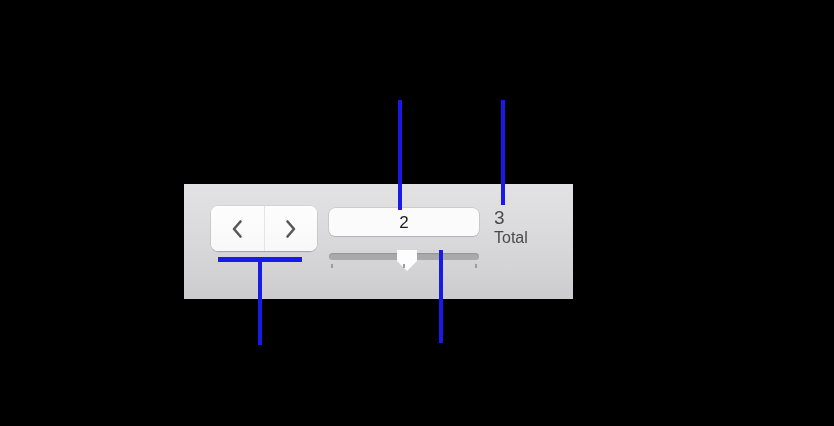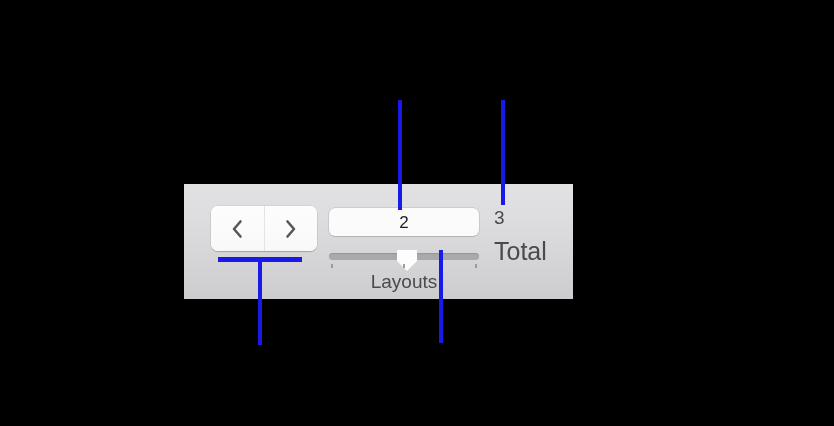--- a/index.html
+++ b/index.html
@@ -145,24 +145,24 @@
     left: 310px;
     top: 23px;
     width: 75px;
   }
   #total-count {
     font-size: 19px;
     color: #4a4a4c;
     line-height: 1.18;
   }
   #total-label {
-    font-size: 25px;
+    font-size: 16px;
     color: #4a4a4c;
     line-height: 1.18;
-    margin-top: 8px;
+    margin-top: 0;
   }
 
   
   .ann {
     position: absolute;
     background: #1a1ae8;
   }
   .ann-v { width: 4px; }
   .ann-h { height: 5px; }
 </style>
@@ -195,21 +195,20 @@
     </div>
 
     <div id="slider-wrap">
       <div id="slider-track"></div>
       <div id="slider-thumb"></div>
       <div class="slider-tick" style="left:2px;"></div>
       <div class="slider-tick" style="left:74px;"></div>
       <div class="slider-tick" style="left:146px;"></div>
     </div>
 
-    <div id="layouts-label">Layouts</div>
 
     <div id="total-block">
       <div id="total-count">3</div>
       <div id="total-label">Total</div>
     </div>
 
   </div>
 
   <div class="ann ann-v" style="left:398px; top:100px; height:110px;"></div>
 

